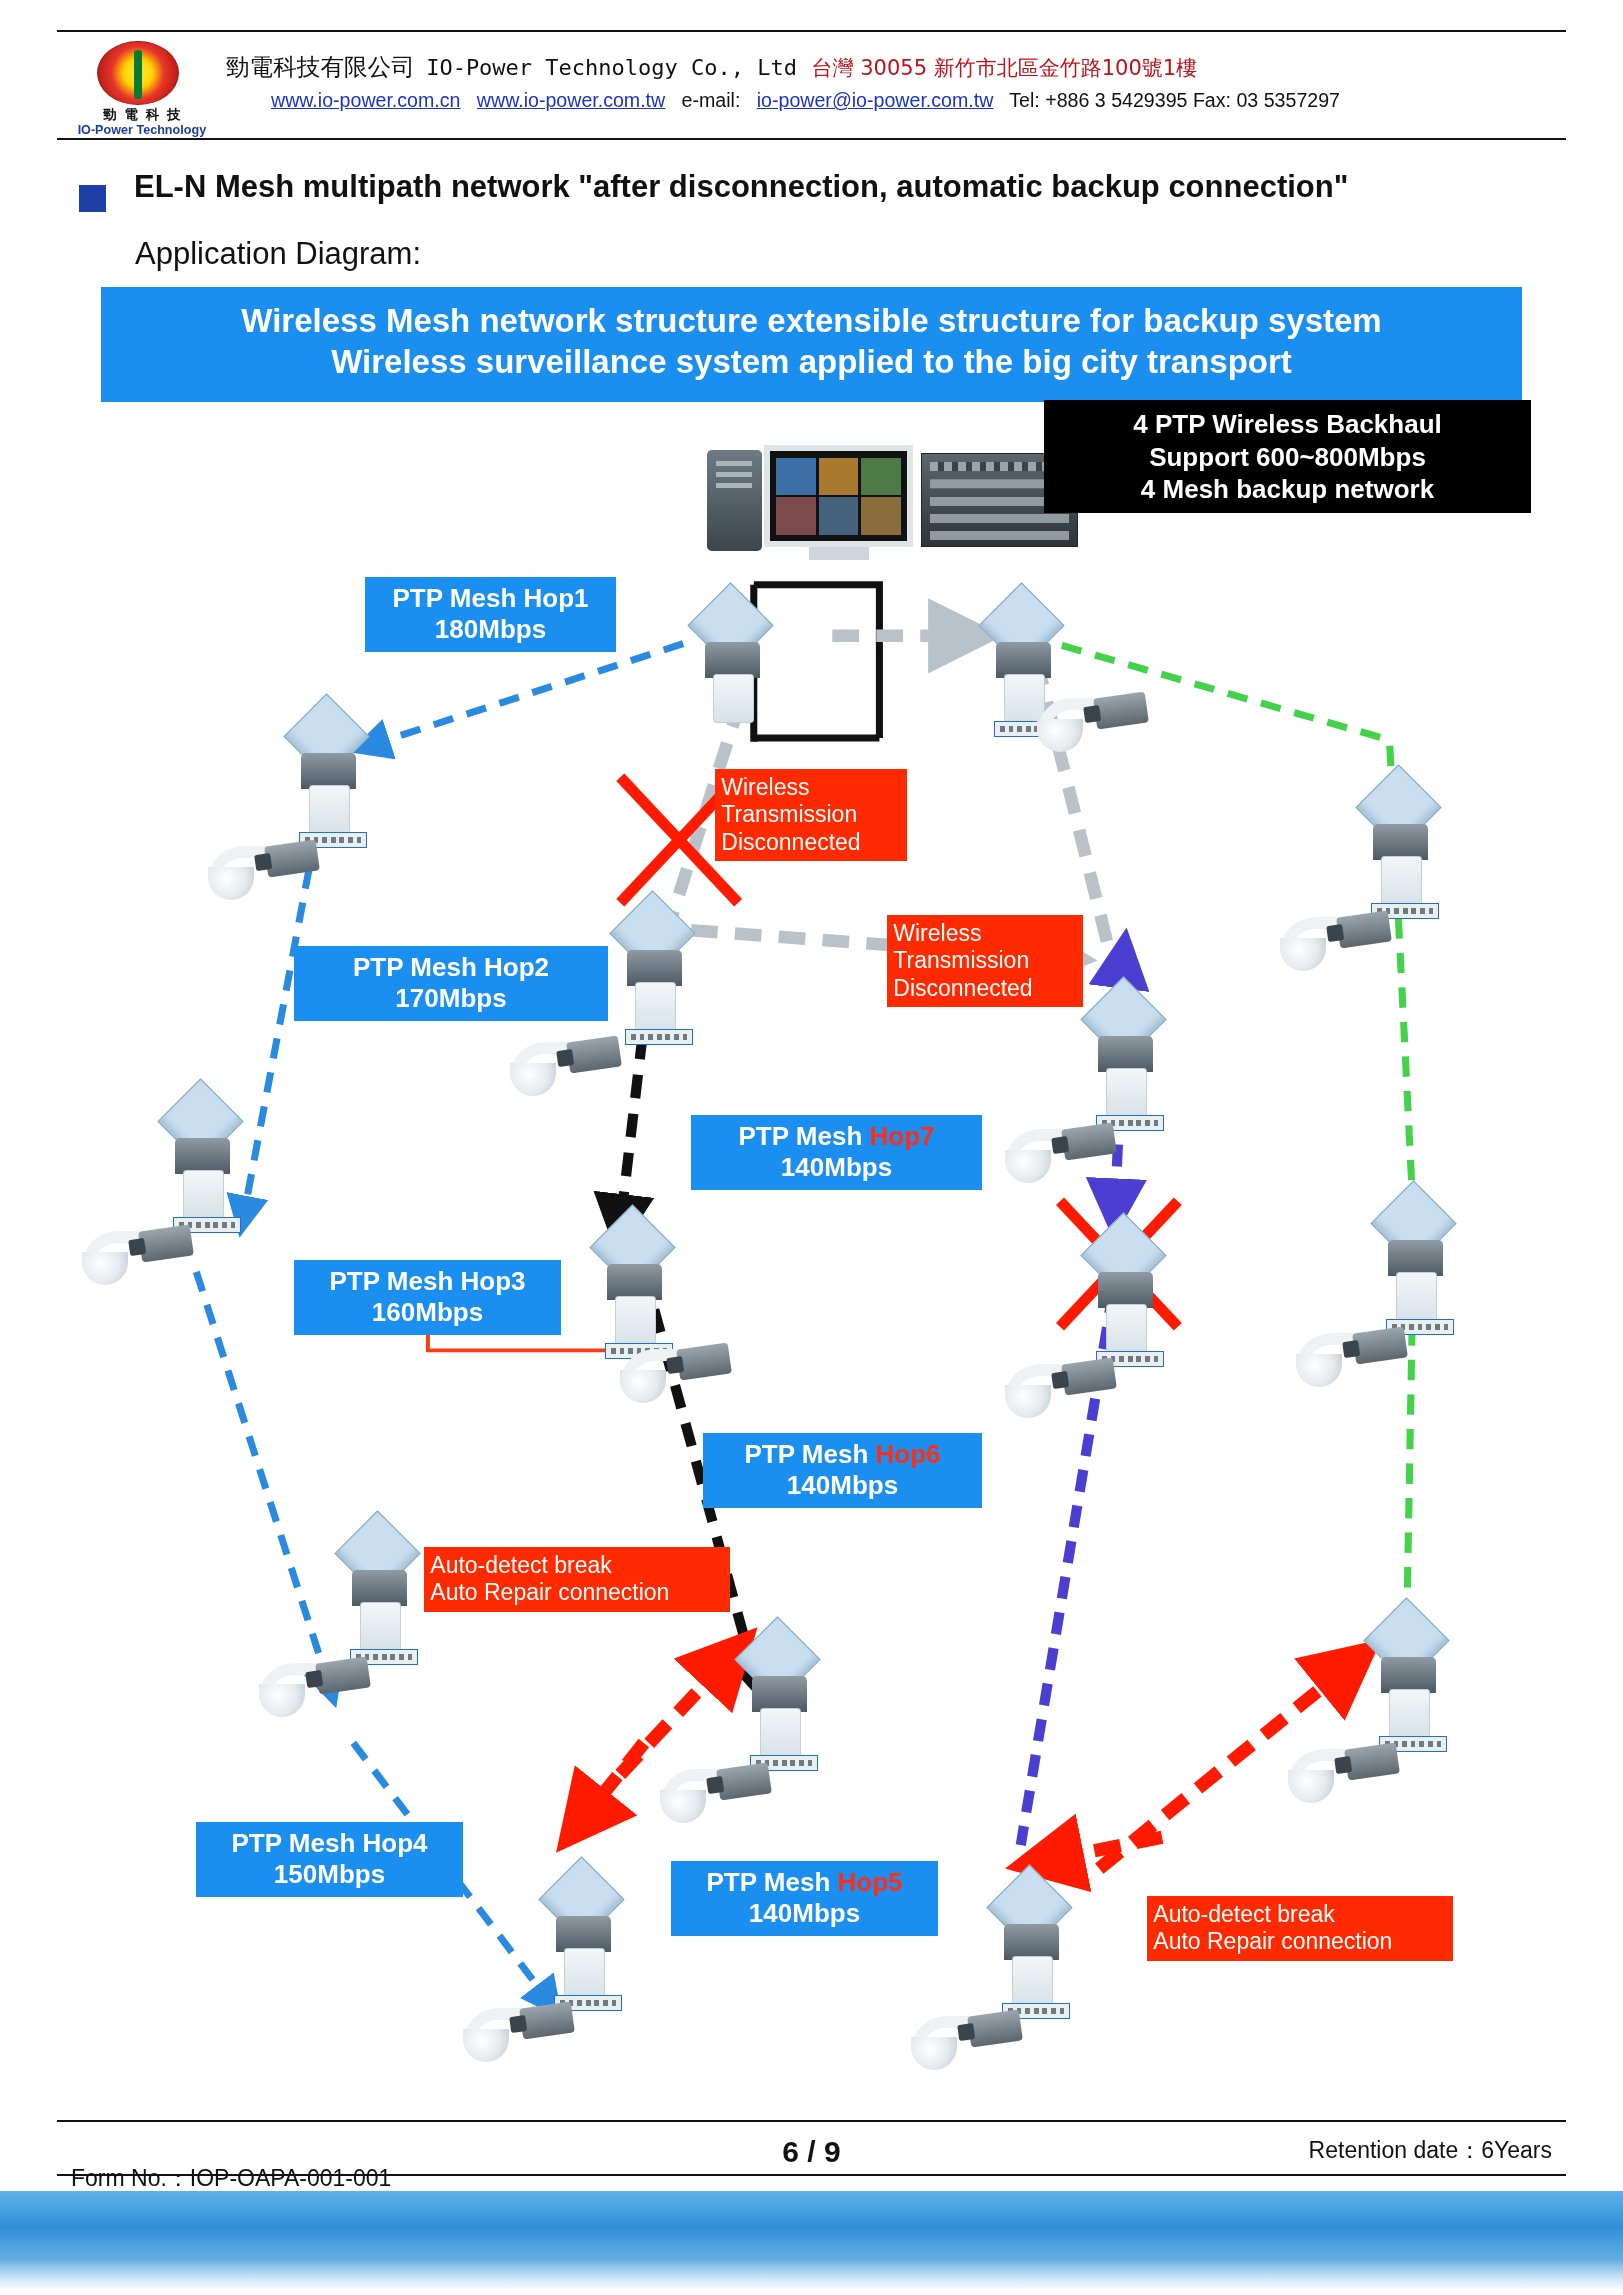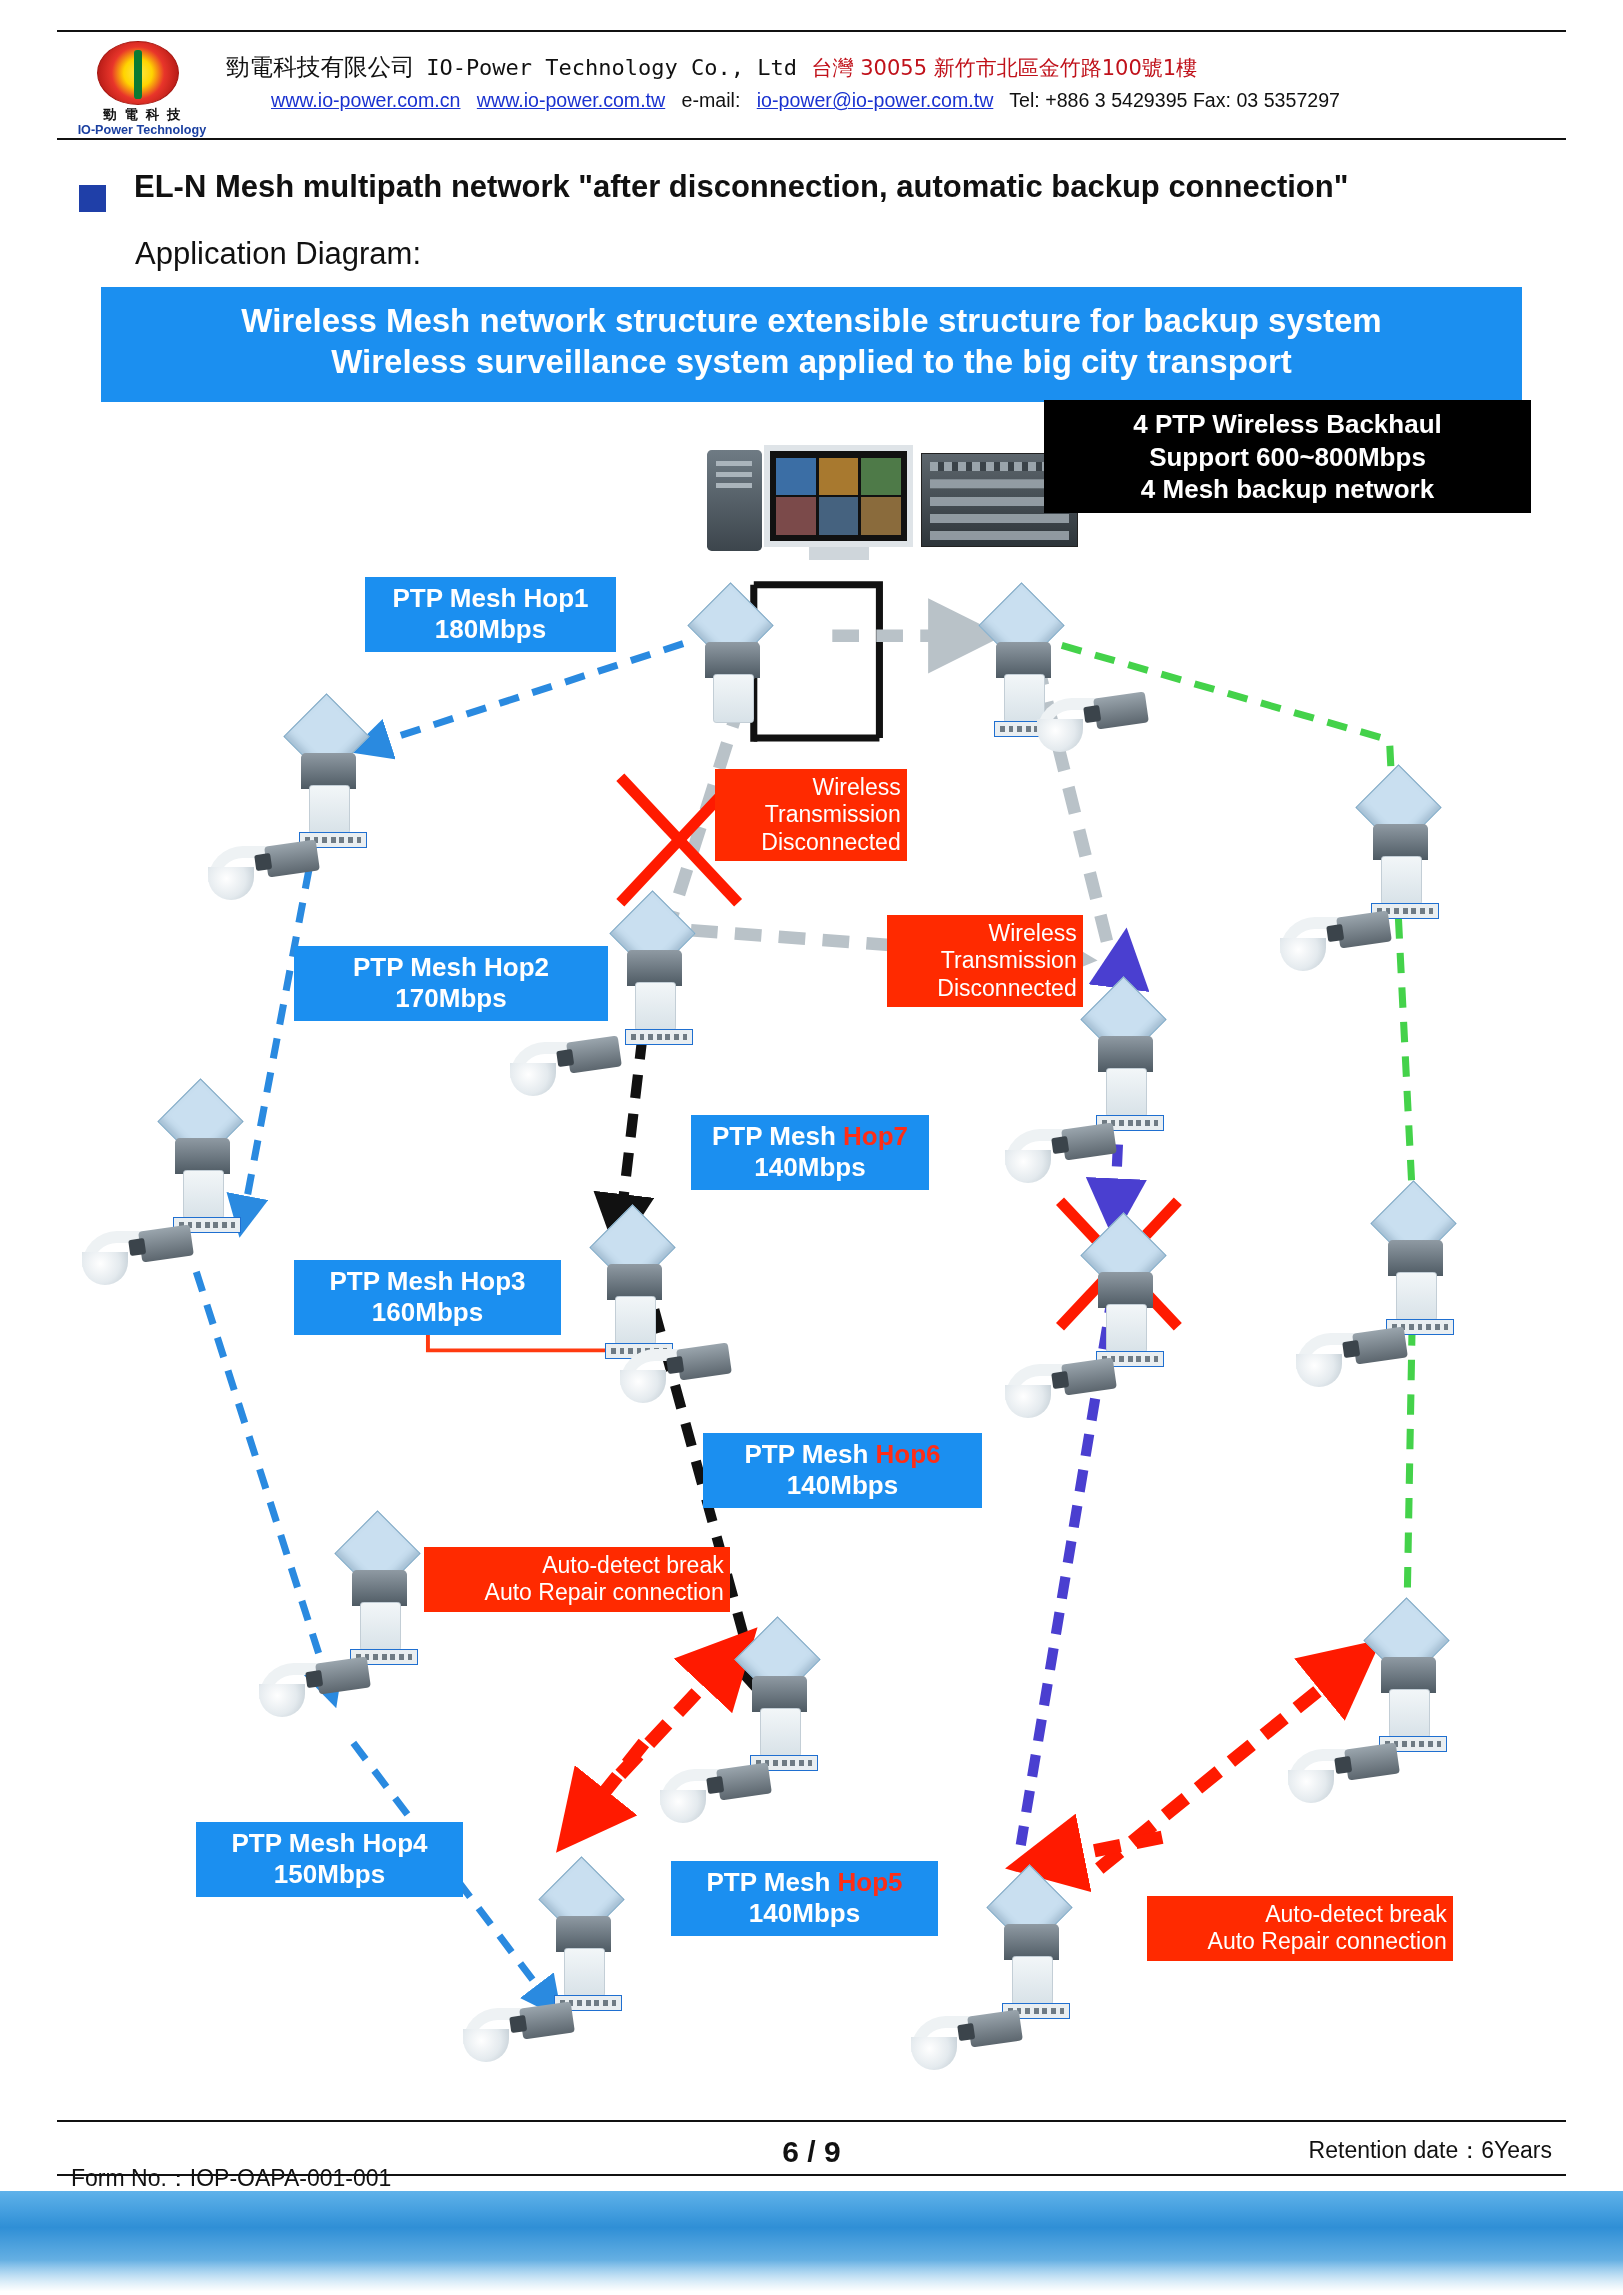--- a/index.html
+++ b/index.html
@@ -88,21 +88,21 @@
   .lbl{
     position:absolute;background:#1b8ff0;color:#fff;font-weight:bold;
     text-align:center;font-size:26px;line-height:1.2;padding:6.3px 11px;box-sizing:border-box;
   }
   .lbl .red{color:#ff2d16;}
   .blackbox{
     position:absolute;background:#000;color:#fff;font-weight:bold;text-align:center;
     font-size:26px;line-height:1.25;padding:7.9px 11px;box-sizing:border-box;
   }
   .redbox{
-    position:absolute;background:#ff2a00;color:#fff;text-align:right;
+    position:absolute;background:#ff2a00;color:#fff;text-align:left;
     font-size:23px;line-height:1.2;padding:4.7px 6.3px;box-sizing:border-box;
   }
 
   
   .node{position:absolute;width:118px;height:141px;}
   .n-dish{
     position:absolute;left:17.3px;top:0px;width:61px;height:61px;background:#c9dff0;
     border:1.6px solid #7fa8c4;transform:rotate(45deg);box-sizing:border-box;
     box-shadow:inset -4.7px -4.7px 7.9px rgba(120,150,175,.45);
   }
@@ -522,21 +522,21 @@
       <div>150Mbps</div>
     </div>
     <div class="lbl" style="left:671px;top:1453px;width:267px;">
       <div><span>PTP Mesh </span><span class="red">Hop5</span></div>
       <div>140Mbps</div>
     </div>
     <div class="lbl" style="left:703px;top:1025px;width:279px;">
       <div><span>PTP Mesh </span><span class="red">Hop6</span></div>
       <div>140Mbps</div>
     </div>
-    <div class="lbl" style="left:691px;top:707px;width:238px;">
+    <div class="lbl" style="left:691px;top:707px;width:291px;">
       <div><span>PTP Mesh </span><span class="red">Hop7</span></div>
       <div>140Mbps</div>
     </div>
 
     <div class="redbox" style="left:715px;top:361px;width:192px;">
       <div>Wireless</div>
       <div>Transmission</div>
       <div>Disconnected</div>
     </div>
     <div class="redbox" style="left:887px;top:507px;width:196px;">

